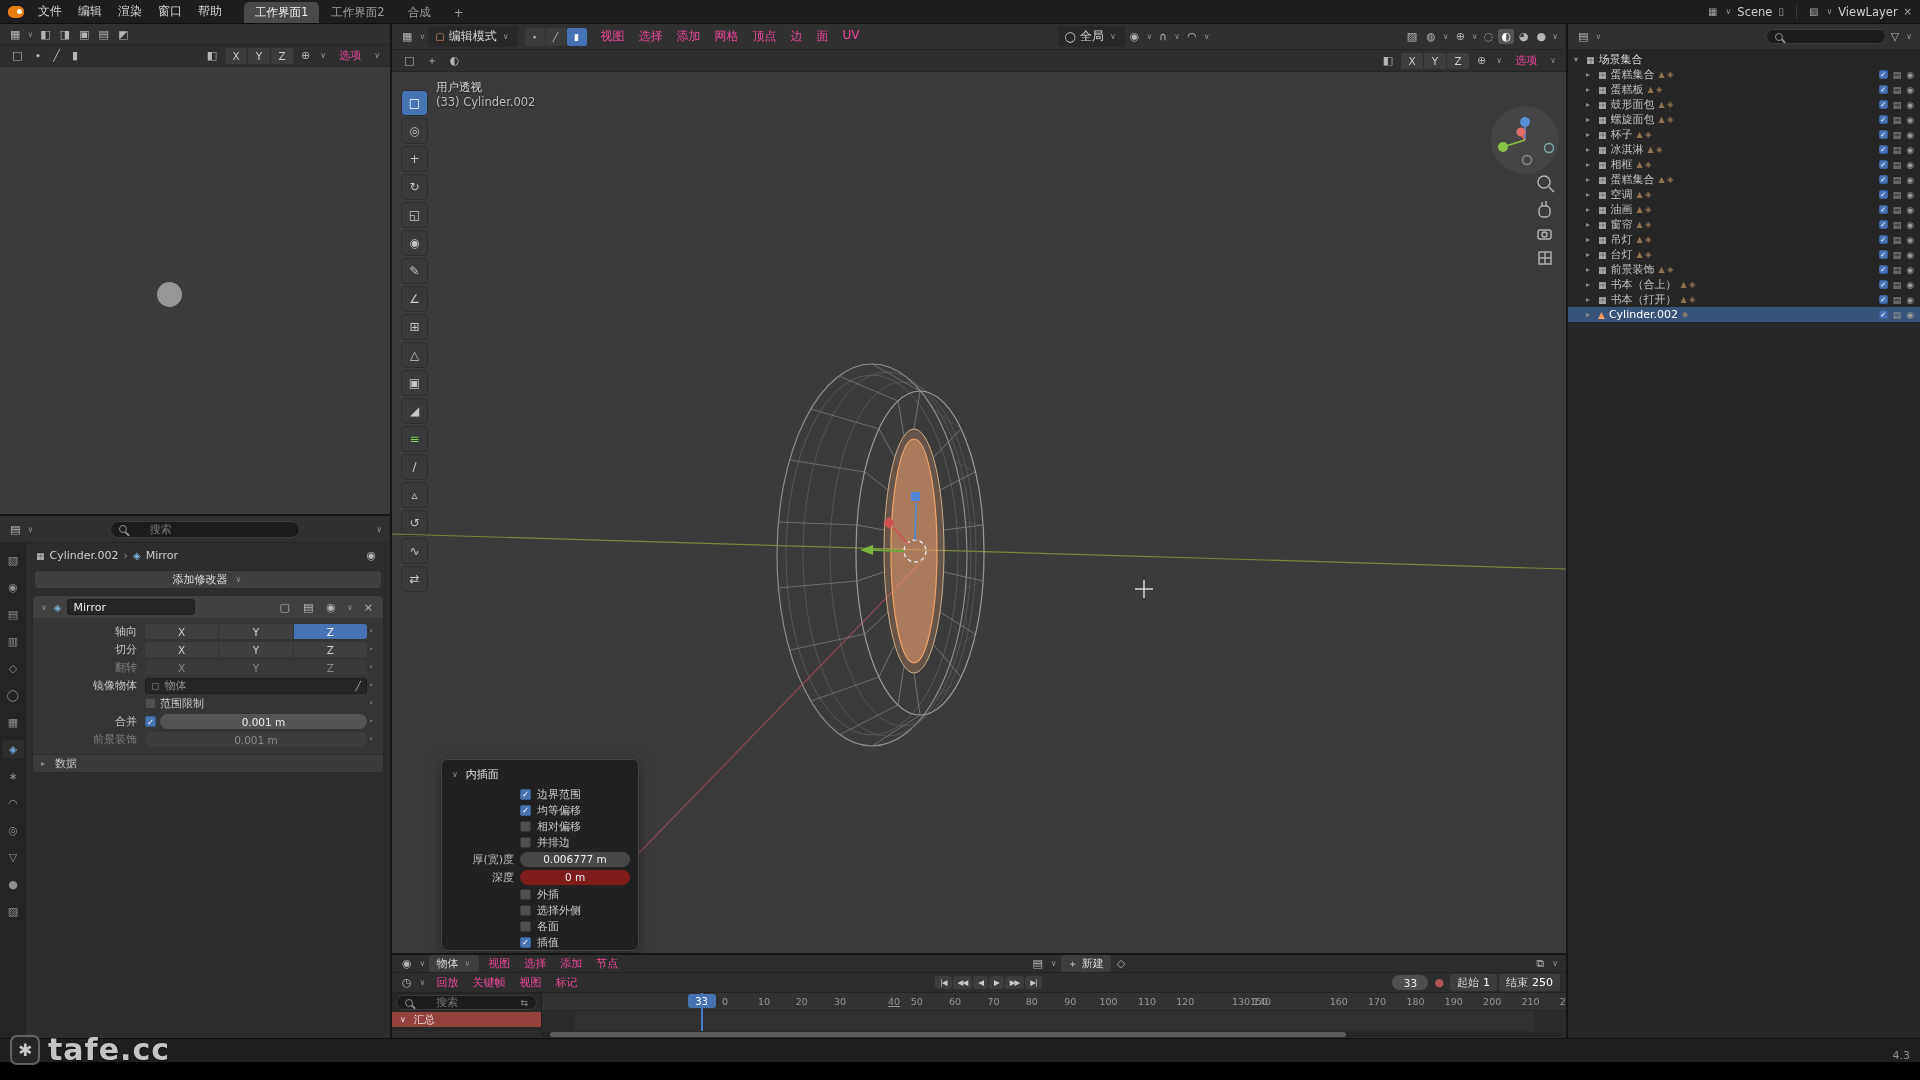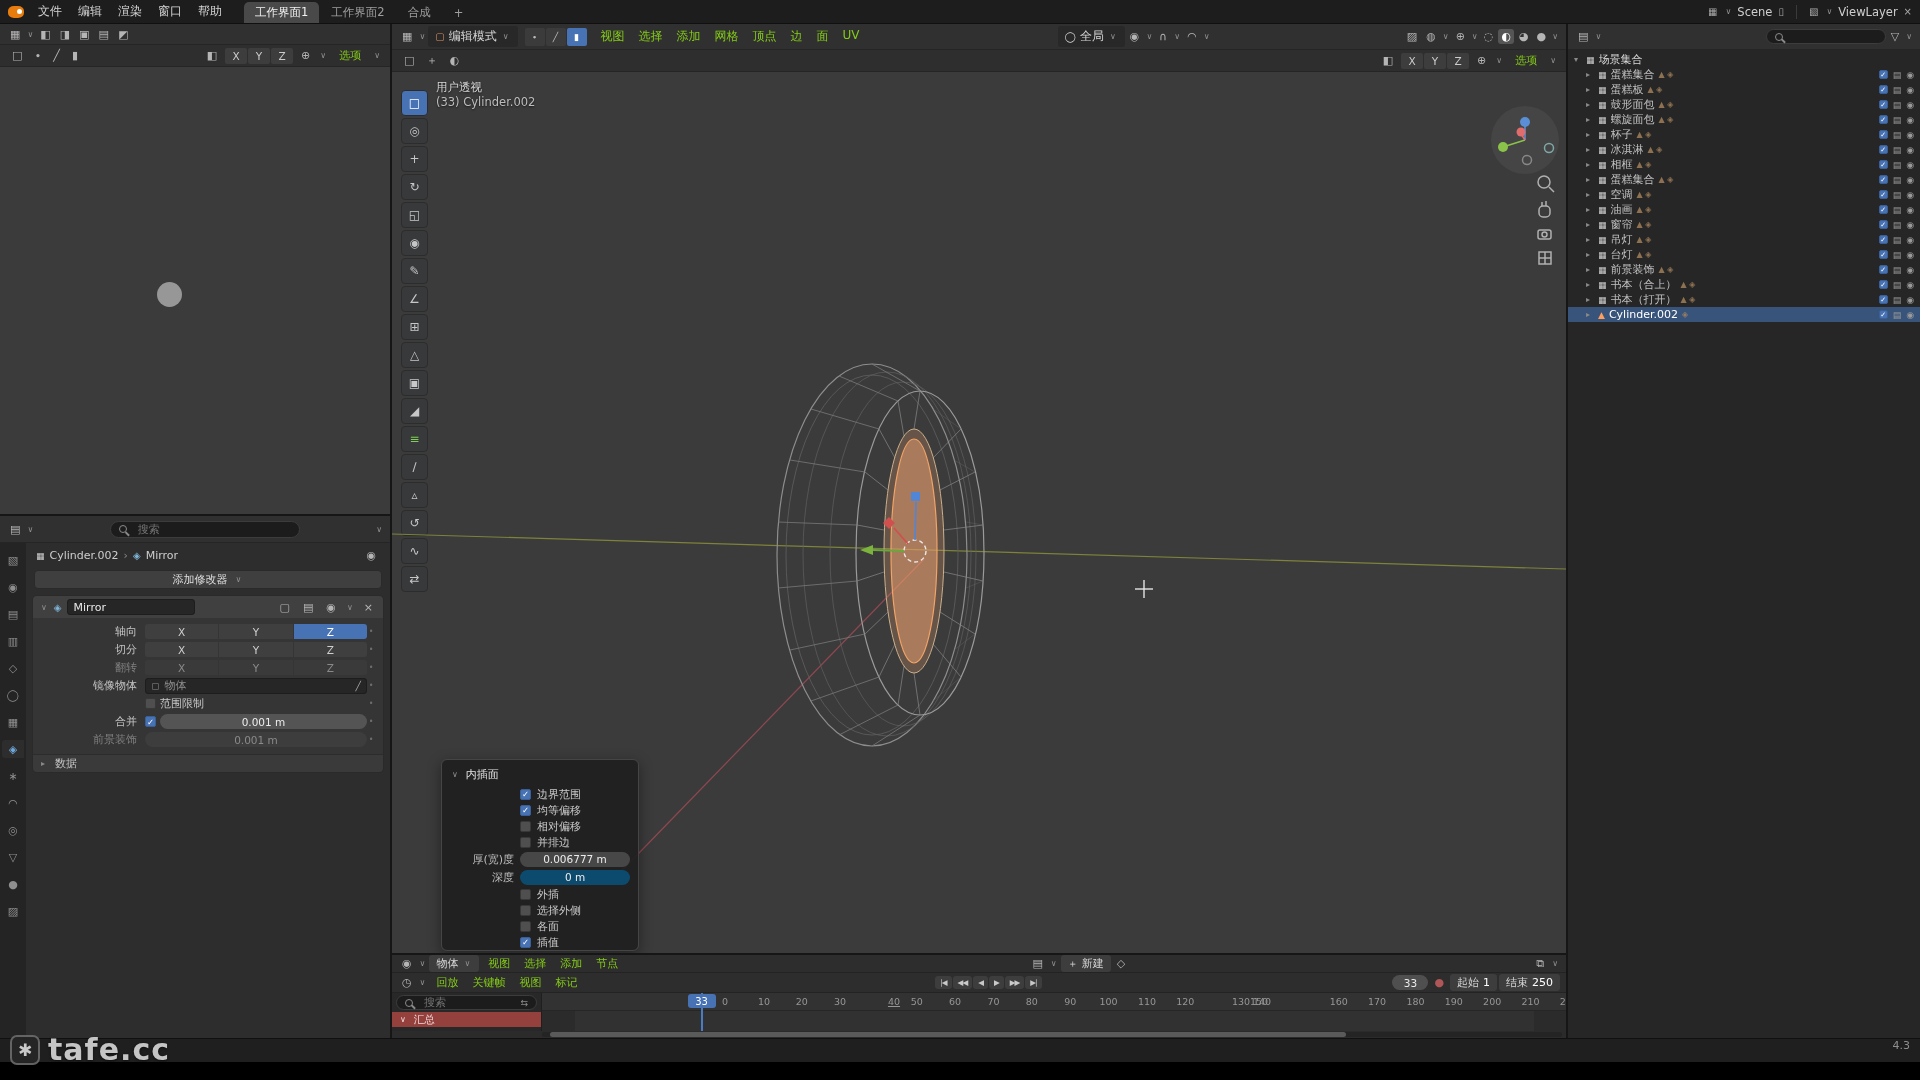--- a/index.html
+++ b/index.html
@@ -17,21 +17,21 @@
   #tb-ws { display:flex; align-items:flex-end; margin-left:14px; gap:1px; height:24px; }
   .ws-tab { padding:3px 11px 4px; font-size:11.5px; color:#9f9f9f; border-radius:5px 5px 0 0; }
   .ws-tab.active { background:#494949; color:#f0f0f0; }
   #tb-right { margin-left:auto; display:flex; align-items:center; gap:4px; font-size:11.5px; color:#cfcfcf; }
   .tb-ico { color:#a8a8a8; font-size:10px; padding:0 2px; }
   .tb-divider { width:1px; height:14px; background:#3a3a3a; margin:0 6px; }
 
   
   .hdr { height:26px; background:#303030; display:flex; align-items:center; padding:0 6px; gap:1px;
     font-size:12px; border-bottom:1px solid #252525; }
-  .menu-item { padding:1px 7px; color:#84cc16; border-radius:3px; white-space:nowrap; }
+  .menu-item { padding:1px 7px; color:#ec4899; border-radius:3px; white-space:nowrap; }
   .icon-btn { color:#b5b5b5; font-size:11px; padding:0 4px; white-space:nowrap; }
   .drop { font-size:8px; color:#909090; padding:0 2px; }
   .pill { display:flex; align-items:center; gap:4px; background:#282828; border-radius:3px; padding:2px 7px; color:#d6d6d6; }
   .selmode { display:flex; gap:1px; margin:0 6px; }
   .selmode div { width:20px; height:18px; display:flex; align-items:center; justify-content:center;
     background:#3b3b3b; font-size:9px; color:#bbb; border-radius:2px; }
   .selmode div.on { background:#4772b3; color:#fff; }
   .toolrow { height:22px; background:#2e2e2e; display:flex; align-items:center; padding:0 8px; gap:4px;
     font-size:11px; border-bottom:1px solid #252525; }
   .axis-chip { width:22px; height:16px; display:flex; align-items:center; justify-content:center;
@@ -62,35 +62,35 @@
   #op-panel { position:absolute; left:49px; top:735px; width:198px; height:192px;
     background:rgba(32,32,32,.94); border:1px solid #454545; border-radius:6px; padding:5px 8px 6px;
     font-size:11px; box-shadow:0 4px 14px rgba(0,0,0,.4); }
   #op-title { display:flex; gap:6px; align-items:center; color:#e2e2e2; padding:2px 0 4px; }
   .op-row { display:flex; align-items:center; gap:6px; height:16px; padding-left:70px; }
   .op-label { color:#c9c9c9; }
   .op-field-row { display:flex; align-items:center; gap:6px; height:18px; }
   .op-field-label { width:64px; text-align:right; color:#bdbdbd; }
   .numfield { background:#474747; border-radius:9px; height:15px; min-width:104px; flex:1;
     display:flex; align-items:center; justify-content:center; font-size:10.5px; color:#ececec; }
-  .numfield.lit { background:#0c4a6e; }
+  .numfield.lit { background:#7f1d1d; }
   .chk { width:11px; height:11px; border-radius:2px; background:#4f4f4f; border:1px solid #383838;
     display:inline-flex; align-items:center; justify-content:center; font-size:8.5px; color:transparent; flex:none; }
   .chk.on { background:#4772b3; border-color:#3a5f96; color:#fff; }
   .chk.sm { width:9px; height:9px; font-size:7px; }
 
   
   #props { left:0; top:516px; width:392px; height:522px; background:#2d2d2d; border-right:2px solid #161616; }
   #props-tabs { position:absolute; left:0; top:27px; width:26px; bottom:0; background:#242424;
     display:flex; flex-direction:column; align-items:center; padding-top:8px; gap:9px; }
   .ptab { width:22px; height:18px; display:flex; align-items:center; justify-content:center;
     font-size:11px; color:#8f8f8f; border-radius:3px 0 0 3px; }
   .ptab.active { background:#2d2d2d; color:#6fa8dc; }
   #props-content { position:absolute; left:26px; top:27px; right:0; bottom:0; font-size:11px; }
-  .search-box { display:flex; align-items:center; gap:11px; background:#1c1c1c; border:1px solid #3c3c3c;
+  .search-box { display:flex; align-items:center; gap:23px; background:#1c1c1c; border:1px solid #3c3c3c;
     border-radius:10px; height:17px; padding:0 8px; color:#8a8a8a; }
   .search-box input { background:transparent; border:none; outline:none; color:#cfcfcf;
     font-size:11px; width:100%; font-family:inherit; }
   .mag { width:8px; height:8px; border:1.5px solid #8a8a8a; border-radius:50%; position:relative; flex:none; }
   .mag::after { content:""; position:absolute; width:5px; height:1.5px; background:#8a8a8a;
     transform:rotate(45deg); right:-4px; bottom:-2px; }
   #breadcrumb { display:flex; align-items:center; gap:5px; padding:6px 10px 4px; color:#cdcdcd; }
   #breadcrumb .sep::after { content:"›"; color:#8a8a8a; }
   #add-mod-btn { margin:4px 8px; height:19px; background:#3f3f3f; border:1px solid #2a2a2a; border-radius:4px;
     display:flex; align-items:center; justify-content:center; gap:6px; color:#dedede; }
@@ -150,21 +150,21 @@
   .ol-arrow { color:#8a8a8a; font-size:8px; width:8px; flex:none; }
   .ol-icon { font-size:9px; color:#cdcdcd; flex:none; }
   .ol-icon.mesh { color:#ff9d5c; }
   .ol-name { white-space:nowrap; overflow:hidden; text-overflow:ellipsis; }
   .ol-badges { font-size:8px; color:#b08a5f; opacity:.75; white-space:nowrap; flex:none; }
   .ol-right { margin-left:auto; display:flex; align-items:center; gap:5px; flex:none; }
   .ol-tgl { font-size:9px; color:#9a9a9a; }
 
   
   #statusbar { left:0; top:1038px; width:1920px; height:24px; background:#1f1f1f;
-    display:flex; align-items:flex-start; padding:0 10px; font-size:11px; color:#8f8f8f;
+    display:flex; align-items:flex-end; padding:0 10px; font-size:11px; color:#8f8f8f;
     border-top:1px solid #101010; }
   #version { margin-left:auto; }
 
   
   #watermark { position:absolute; left:10px; top:1032px; display:flex; align-items:center; gap:8px;
     z-index:50; opacity:.92; }
   #wm-logo { width:30px; height:30px; border-radius:7px; background:#262626; border:2px solid #6a6a6a;
     display:flex; align-items:center; justify-content:center; color:#d8d8d8; font-size:17px; }
   #wm-text { font-size:30px; font-weight:bold; color:#d4d4d4; letter-spacing:1px;
     text-shadow:0 1px 3px rgba(0,0,0,.6); }

